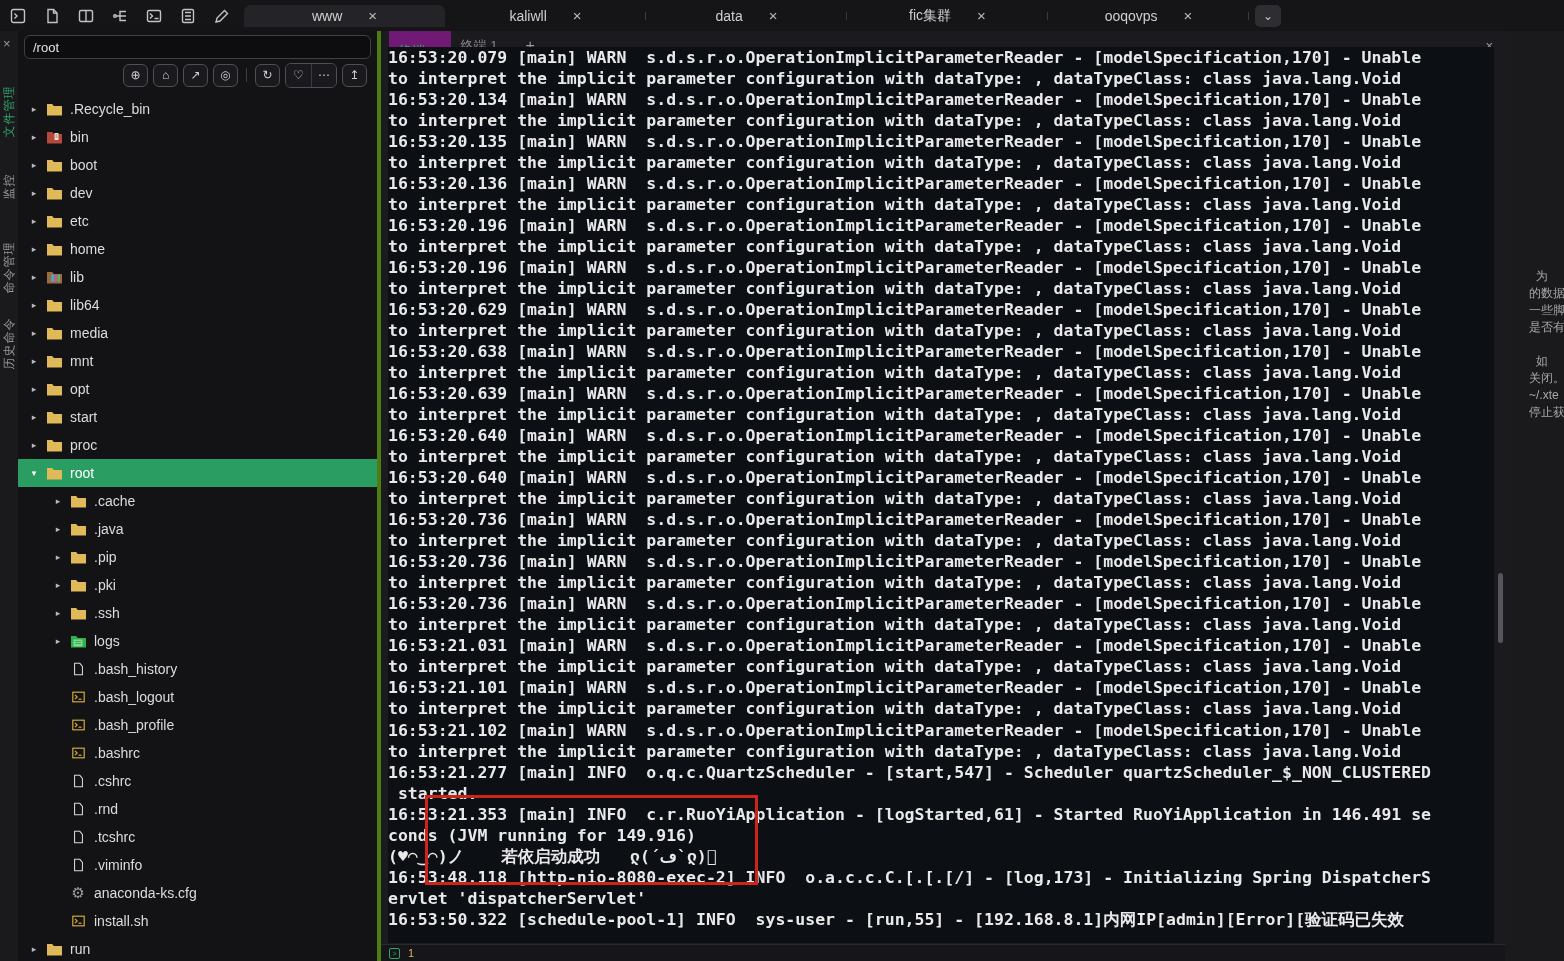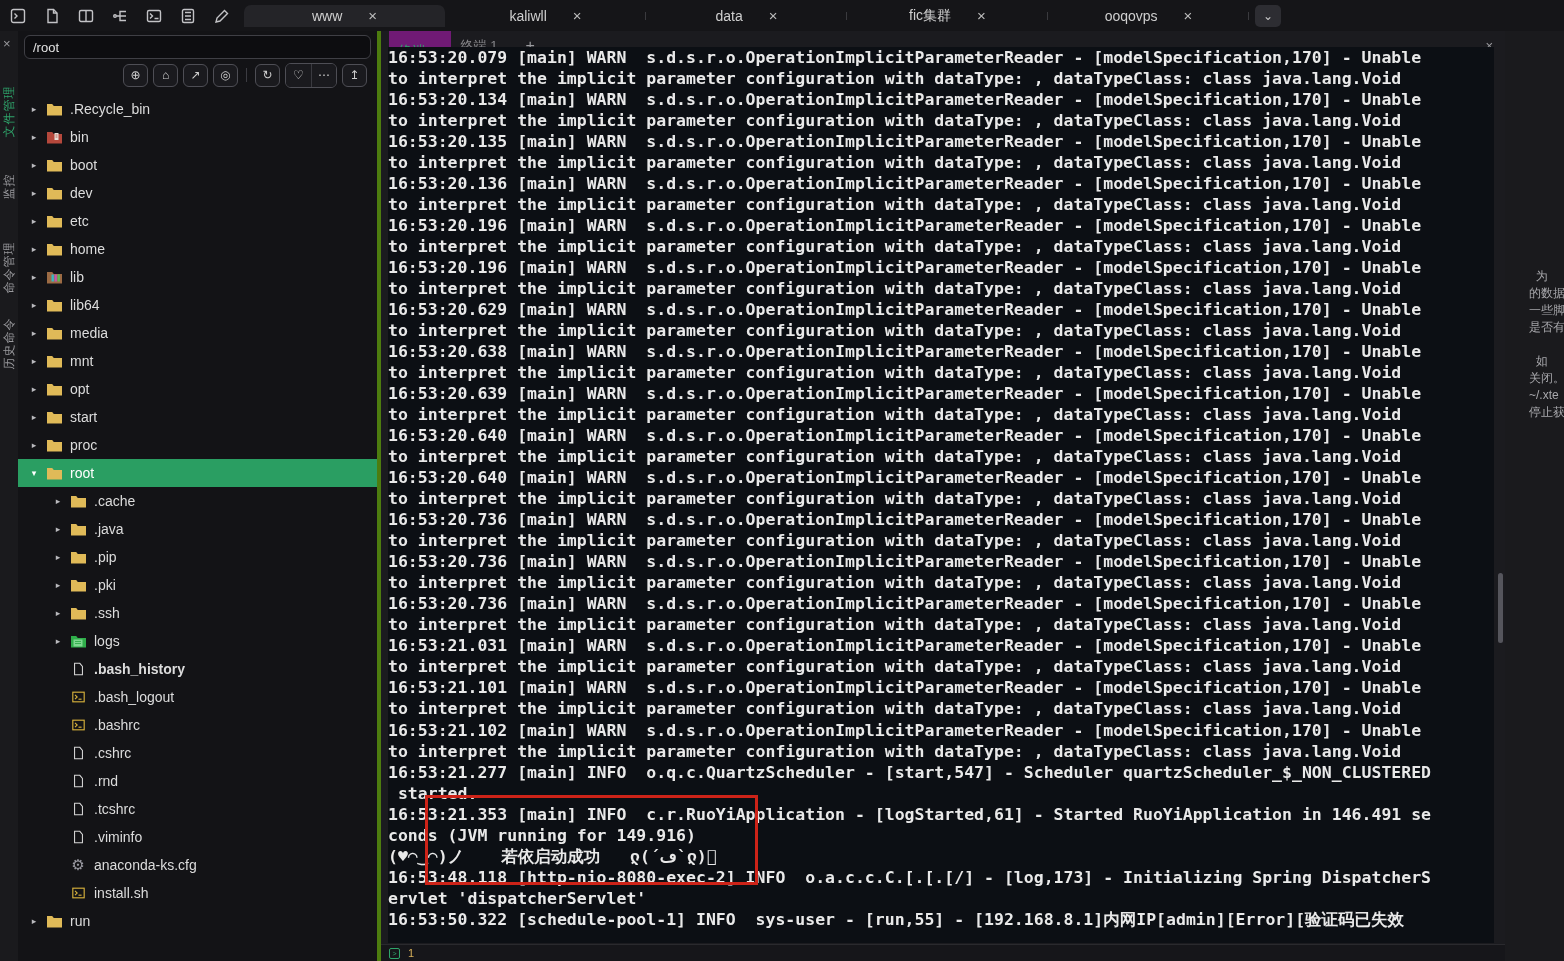--- a/index.html
+++ b/index.html
@@ -358,39 +358,50 @@
         <span class="t-arrow">▸</span>
         <span class="t-icon">
           <svg viewBox="0 0 16 14">
             <path d="M0.5 2h5.2l1.6 2H15.5v9.5H0.5z" fill="#2fae4a"></path>
             <rect x="3" y="5.5" width="9" height="7" fill="#7fd890"></rect>
             <path d="M4.5 7.5h6M4.5 9.5h6" stroke="#2fae4a" stroke-width="0.9"></path>
           </svg>
         </span>
         <span>logs</span>
       </div>
-      <div class="tree-row" style="padding-left: 32px; font-weight: bold;">
+      <div class="tree-row" style="padding-left: 32px;">
         <span class="t-arrow"></span>
         <span class="t-icon">
           <svg viewBox="0 0 16 16">
             <path d="M3.5 1.5h6L12.5 5v9.5h-9z" fill="none" stroke="#d8d8d8" stroke-width="1.2"></path>
           </svg>
         </span>
         <span>.bash_history</span>
       </div>
       <div class="tree-row" style="padding-left: 32px;">
         <span class="t-arrow"></span>
         <span class="t-icon">
           <svg viewBox="0 0 16 16">
             <rect x="1.5" y="2.5" width="13" height="11" fill="none" stroke="#d8b23c" stroke-width="1.3"></rect>
             <path d="M4 5.5L6.5 8 4 10.5" fill="none" stroke="#d8b23c" stroke-width="1.3"></path>
             <path d="M8 10.5h3.5" stroke="#d8b23c" stroke-width="1.3"></path>
           </svg>
         </span>
         <span>.bash_logout</span>
+      </div>
+      <div class="tree-row" style="padding-left: 32px;">
+        <span class="t-arrow"></span>
+        <span class="t-icon">
+          <svg viewBox="0 0 16 16">
+            <rect x="1.5" y="2.5" width="13" height="11" fill="none" stroke="#d8b23c" stroke-width="1.3"></rect>
+            <path d="M4 5.5L6.5 8 4 10.5" fill="none" stroke="#d8b23c" stroke-width="1.3"></path>
+            <path d="M8 10.5h3.5" stroke="#d8b23c" stroke-width="1.3"></path>
+          </svg>
+        </span>
+        <span>.bash_profile</span>
       </div>
       <div class="tree-row" style="padding-left: 32px;">
         <span class="t-arrow"></span>
         <span class="t-icon">
           <svg viewBox="0 0 16 16">
             <rect x="1.5" y="2.5" width="13" height="11" fill="none" stroke="#d8b23c" stroke-width="1.3"></rect>
             <path d="M4 5.5L6.5 8 4 10.5" fill="none" stroke="#d8b23c" stroke-width="1.3"></path>
             <path d="M8 10.5h3.5" stroke="#d8b23c" stroke-width="1.3"></path>
           </svg>
         </span>

